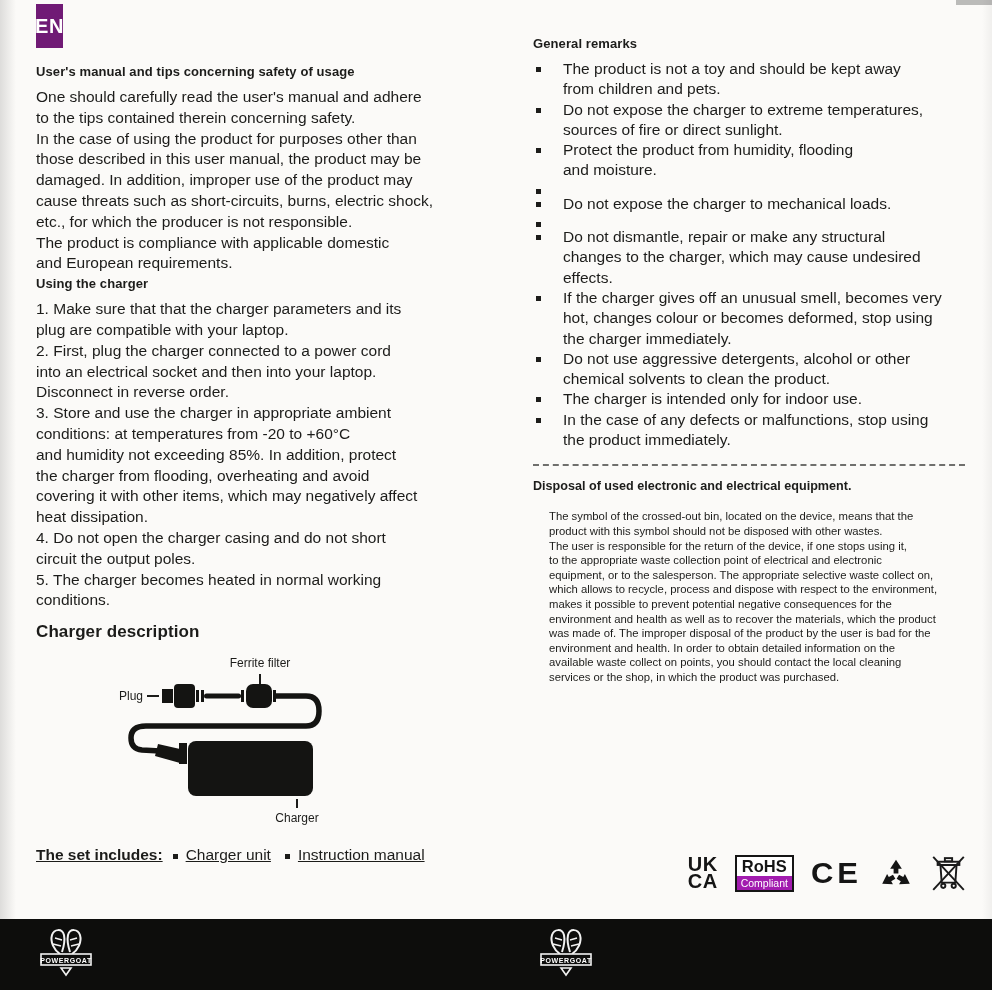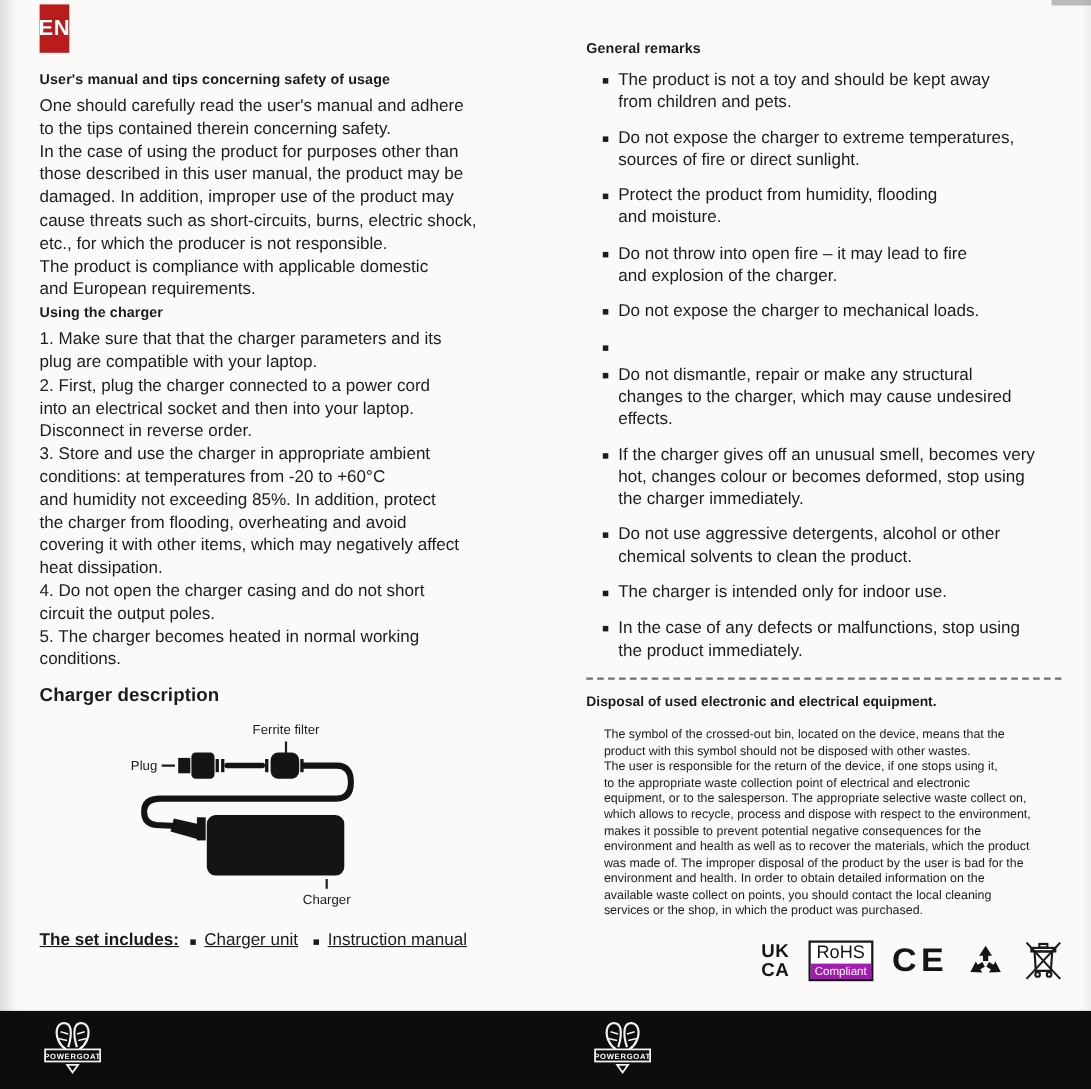--- a/index.html
+++ b/index.html
@@ -12,58 +12,58 @@
   .page::before{ 
     content:""; position:absolute; inset:0; pointer-events:none;
     background:linear-gradient(90deg, rgba(40,40,40,.14), rgba(40,40,40,0) 16px),
                linear-gradient(270deg, rgba(40,40,40,.05), rgba(40,40,40,0) 10px);
   }
   .corner-mark{ position:absolute; right:0; top:0; width:36px; height:5px;
     background:rgba(70,70,70,.35); }
 
   .en-badge{
     position:absolute; left:36px; top:4px; width:27px; height:44px;
-    background:#b91c1c; color:#fff; display:flex; align-items:center; justify-content:center;
+    background:#701a75; color:#fff; display:flex; align-items:center; justify-content:center;
     font-weight:bold; font-size:20px; letter-spacing:.5px;
   }
 
   .col{ position:absolute; }
   .col-left{ left:36px; top:64px; width:434px; }
   .col-right{ left:533px; top:36px; width:434px; }
 
   h2{ font-size:13px; font-weight:700; margin:0 0 8px 0; letter-spacing:.1px; }
   h2.mt{ }
   h2.big{ font-size:17px; margin-top:11px; }
   .body-text{ font-size:15.5px; line-height:20.8px; white-space:pre-line; margin:0 0 2px 0; }
 
   ul.bullets{ list-style:none; margin:2px 0 0 0; padding:0; }
-  ul.bullets li{ display:flex; align-items:flex-start; margin:12px; }
+  ul.bullets li{ display:flex; align-items:flex-start; margin:0;gap:13px; }
   .sq-bullet{ flex:0 0 auto; width:5px; height:5px; background:#1c1c1a; margin:8px 9px 0 3px; }
   ul.bullets .b-text{ font-size:15.5px; line-height:20.3px; white-space:pre-line; }
 
   .dashed-divider{ border:none; border-top:2px dashed #6f6f6d; margin:14px 2px 13px 0; }
 
   .small-heading{ font-size:12.6px; font-weight:700; margin:0 0 9px 0; }
   .small-text{ font-size:11.3px; line-height:14.6px; white-space:pre-line; margin:16px; }
 
   .diagram{ display:block; margin:2px 0 0 0; }
   .diagram text{ font-size:12px; fill:#1c1c1a; }
 
   .set-includes{ display:flex; align-items:center; font-size:15.5px; margin-top:14px;text-decoration:underline; }
   .set-includes .label{ font-weight:700; margin-right:10px; }
   .set-includes .sq-bullet{ margin:2px 8px 0 0; }
   .set-includes .item{ margin-right:14px; }
 
   .marks-row{
     position:absolute; left:533px; top:845px; width:434px; height:56px;
     display:flex; justify-content:flex-end; align-items:center; gap:17px;
   }
-  .ukca{ font-weight:700; font-size:17px; line-height:17.5px; letter-spacing:.5px; color:#151515; }
+  .ukca{ font-weight:700; font-size:20px; line-height:17.5px; letter-spacing:.5px; color:#151515; }
   .rohs{ border:2.5px solid #151515; background:#fff; }
-  .rohs-top{ font-weight:400; font-size:16.5px; line-height:19px; padding:0 5px; text-align:center; color:#151515;}
+  .rohs-top{ font-weight:700; font-size:16.5px; line-height:19px; padding:0 5px; text-align:center; color:#151515;}
   .rohs-bottom{ background:#a21caf; color:#fff; font-size:10.5px; line-height:14px; padding:0 4px; text-align:center; }
   .ce{ font-weight:700; font-size:31px; letter-spacing:4px; color:#151515; transform:scaleY(.96); }
 
   .footer{ position:absolute; left:0; top:919px; width:992px; height:71px; background:#0d0d0c; }
   .pg-logo{ position:absolute; top:7px; }
   .pg-logo.one{ left:36px; }
   .pg-logo.two{ left:536px; }
   .pg-logo text{ font-size:7px; font-weight:700; letter-spacing:.6px; fill:#fff; }
 </style>
 </head>
@@ -163,22 +163,20 @@
         <span class="b-text">Do not expose the charger to extreme temperatures,
 sources of fire or direct sunlight.</span>
       </li>
         <li>
         <span class="sq-bullet"></span>
         <span class="b-text">Protect the product from humidity, flooding
 and moisture.</span>
       </li>
         <li>
         <span class="sq-bullet"></span>
-        <span class="b-text">Do not throw into open fire – it may lead to fire
-and explosion of the charger.</span>
       </li>
         <li>
         <span class="sq-bullet"></span>
         <span class="b-text">Do not expose the charger to mechanical loads.</span>
       </li>
         <li>
         <span class="sq-bullet"></span>
       </li>
         <li>
         <span class="sq-bullet"></span>

